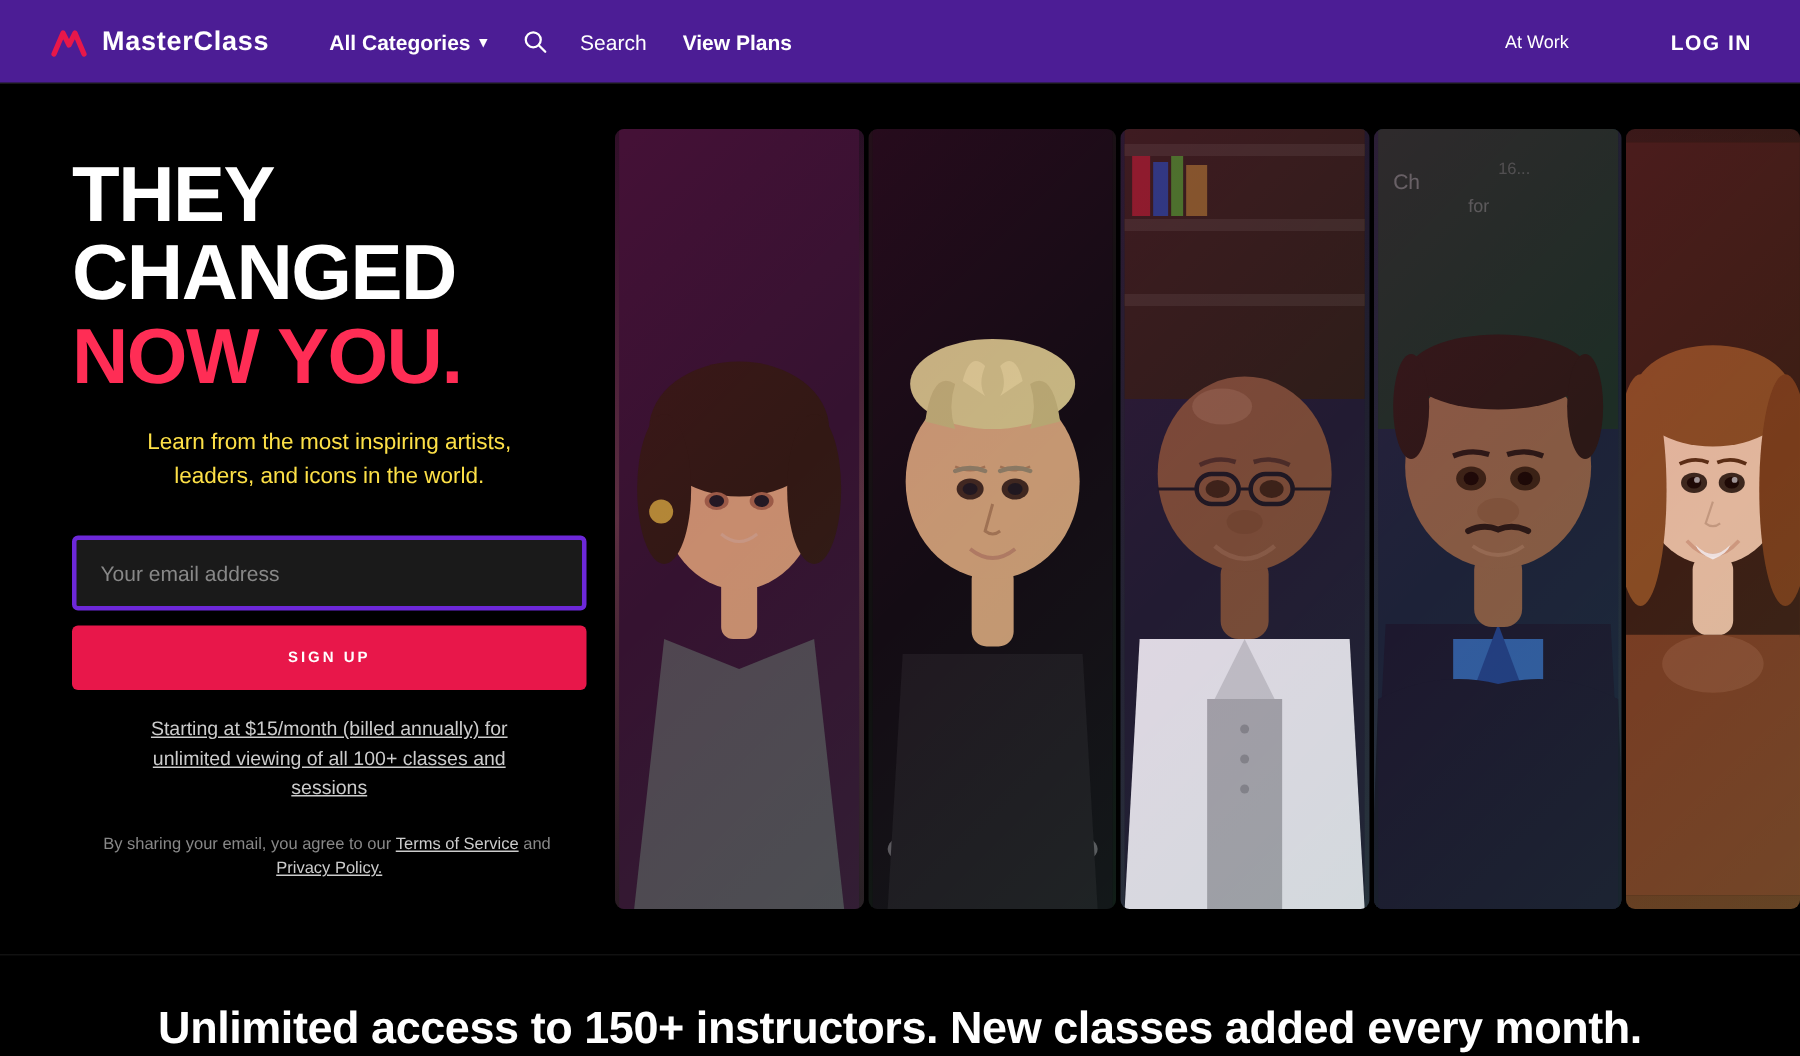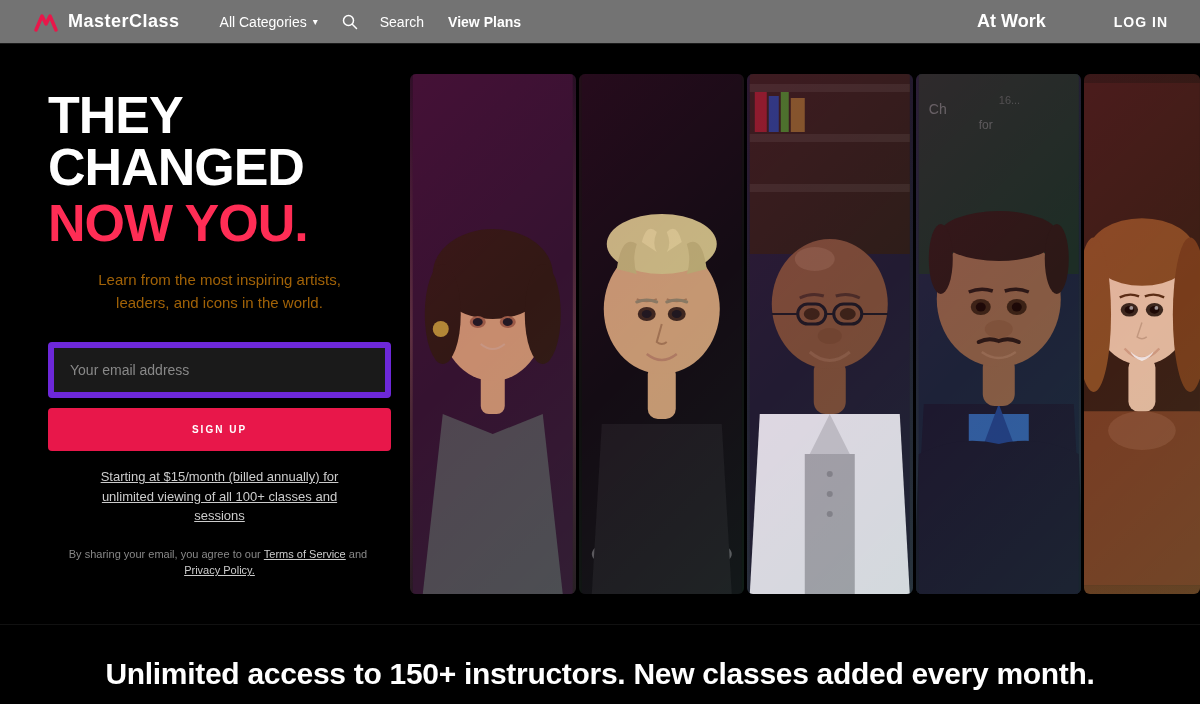--- a/index.html
+++ b/index.html
@@ -10,22 +10,22 @@
       width: 1200px;
       min-height: 704px;
       overflow-x: hidden;
     }
 
     
     nav {
       display: flex;
       align-items: center;
       padding: 0 32px;
-      height: 44px;
-      background: #737373;
+      height: 56px;
+      background: #4c1d95;
       border-bottom: 1px solid #1a1a1a;
       position: relative;
       z-index: 10;
     }
     .nav-logo {
       display: flex;
       align-items: center;
       gap: 8px;
       margin-right: 40px;
       text-decoration: none;
@@ -46,21 +46,21 @@
       gap: 24px;
       flex: 1;
     }
     .nav-categories {
       display: flex;
       align-items: center;
       gap: 6px;
       font-size: 14px;
       color: #fff;
       cursor: pointer;
-      font-weight: 400;
+      font-weight: 700;
     }
     .chevron-icon {
       font-size: 10px;
     }
     .nav-search {
       display: flex;
       align-items: center;
       gap: 22px;
       font-size: 14px;
       color: #fff;
@@ -77,24 +77,24 @@
       cursor: pointer;
       font-weight: 700;
       text-decoration: none;
     }
     .nav-right {
       display: flex;
       align-items: center;
       gap: 24px;
     }
     .nav-atwork {
-      font-size: 18px;
+      font-size: 12px;
       color: #fff;
       cursor: pointer;
-      font-weight: 700;
+      font-weight: 400;
     }
     .nav-login {
       font-size: 14px;
       color: #fff;
       cursor: pointer;
       font-weight: 700;
       letter-spacing: 1px;
       padding-left: 44px;
     }
 
@@ -134,30 +134,30 @@
       line-height: 1.0;
       text-transform: uppercase;
       color: #ff2d55;
       letter-spacing: -1px;
       margin-bottom: 20px;
       display: block;
     }
 
     .hero-subtext {
       font-size: 15px;
-      color: #a16207;
+      color: #fde047;
       line-height: 1.5;
       margin-bottom: 28px;
       text-align: center;
     }
 
     .email-input {
       width: 100%;
       background: #1a1a1a;
-      border: 6px solid #6d28d9;
+      border: 3px solid #6d28d9;
       color: #ccc;
       font-size: 14px;
       padding: 14px 16px;
       border-radius: 4px;
       margin-bottom: 10px;
       outline: none;
     }
     .email-input::placeholder {
       color: #888;
     }

